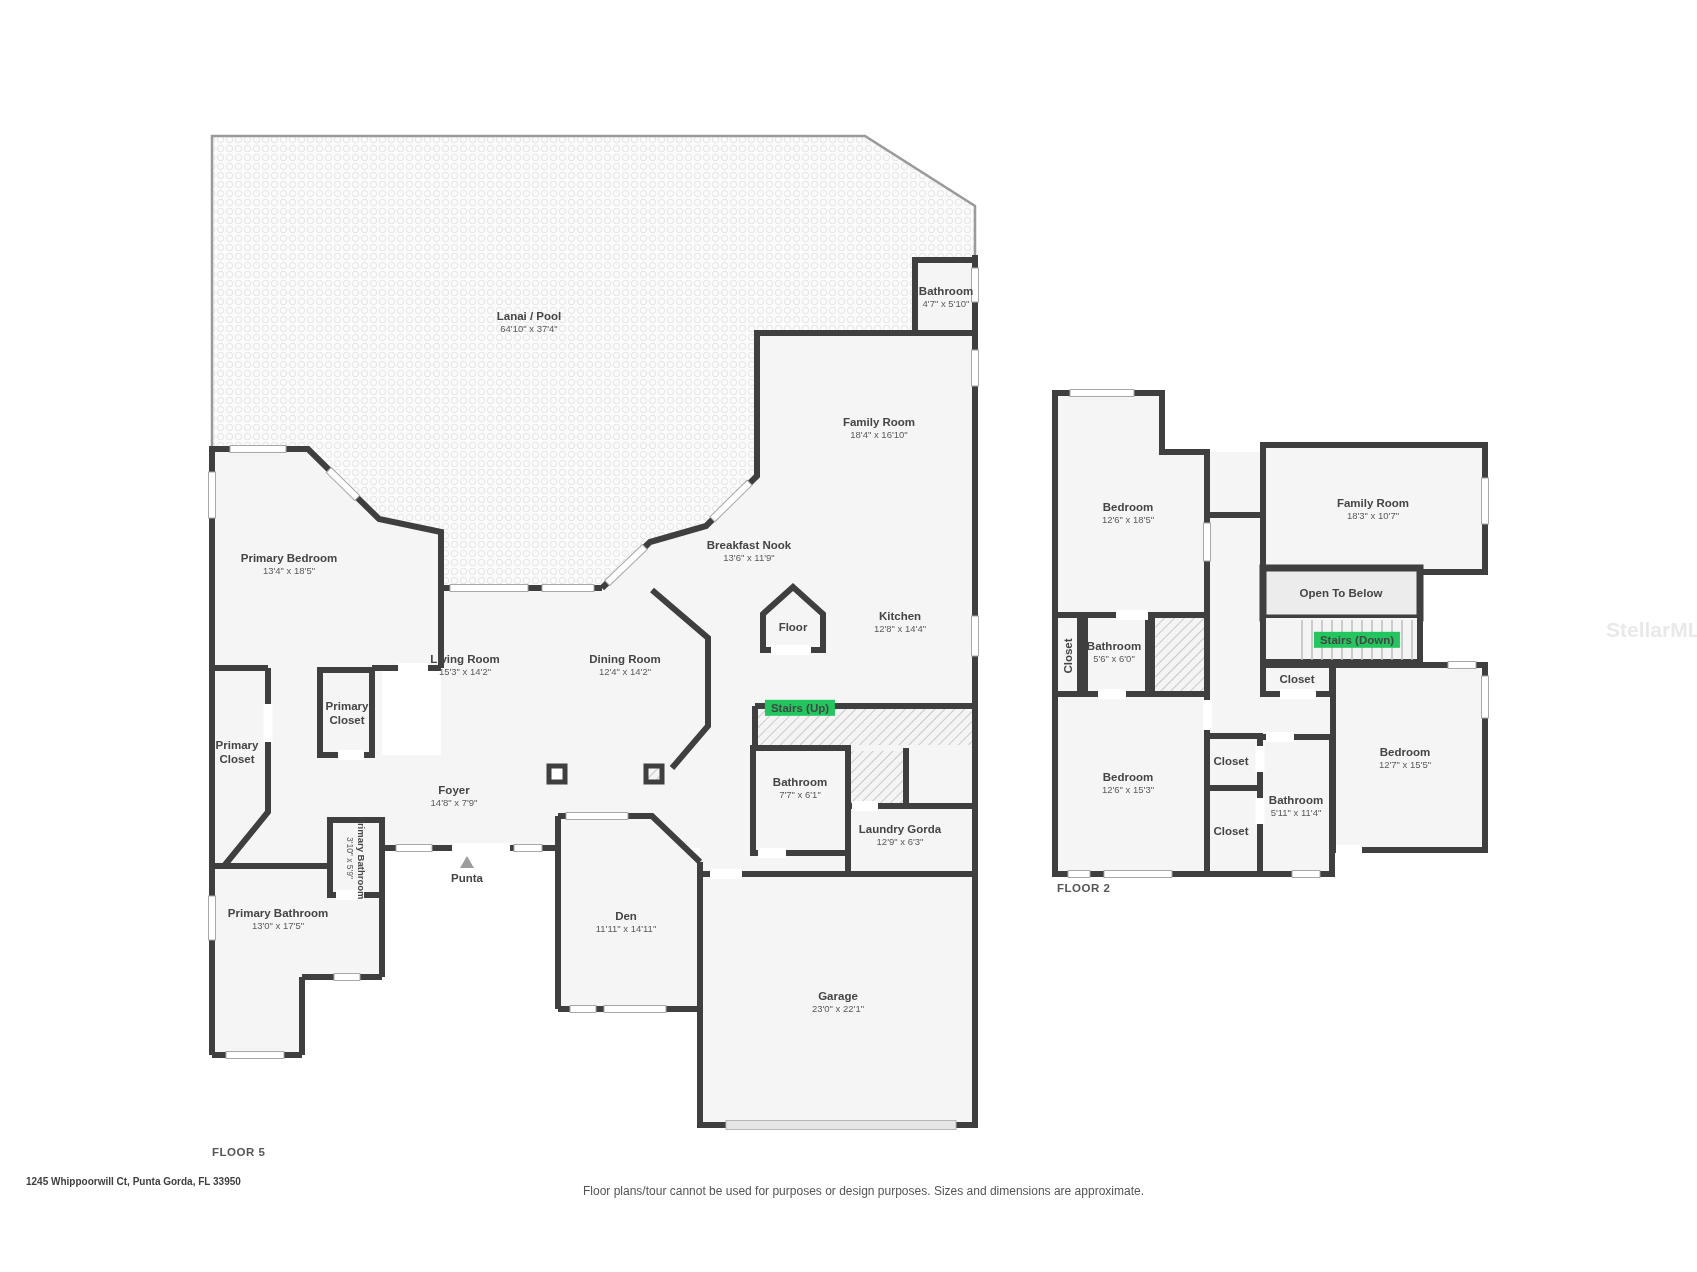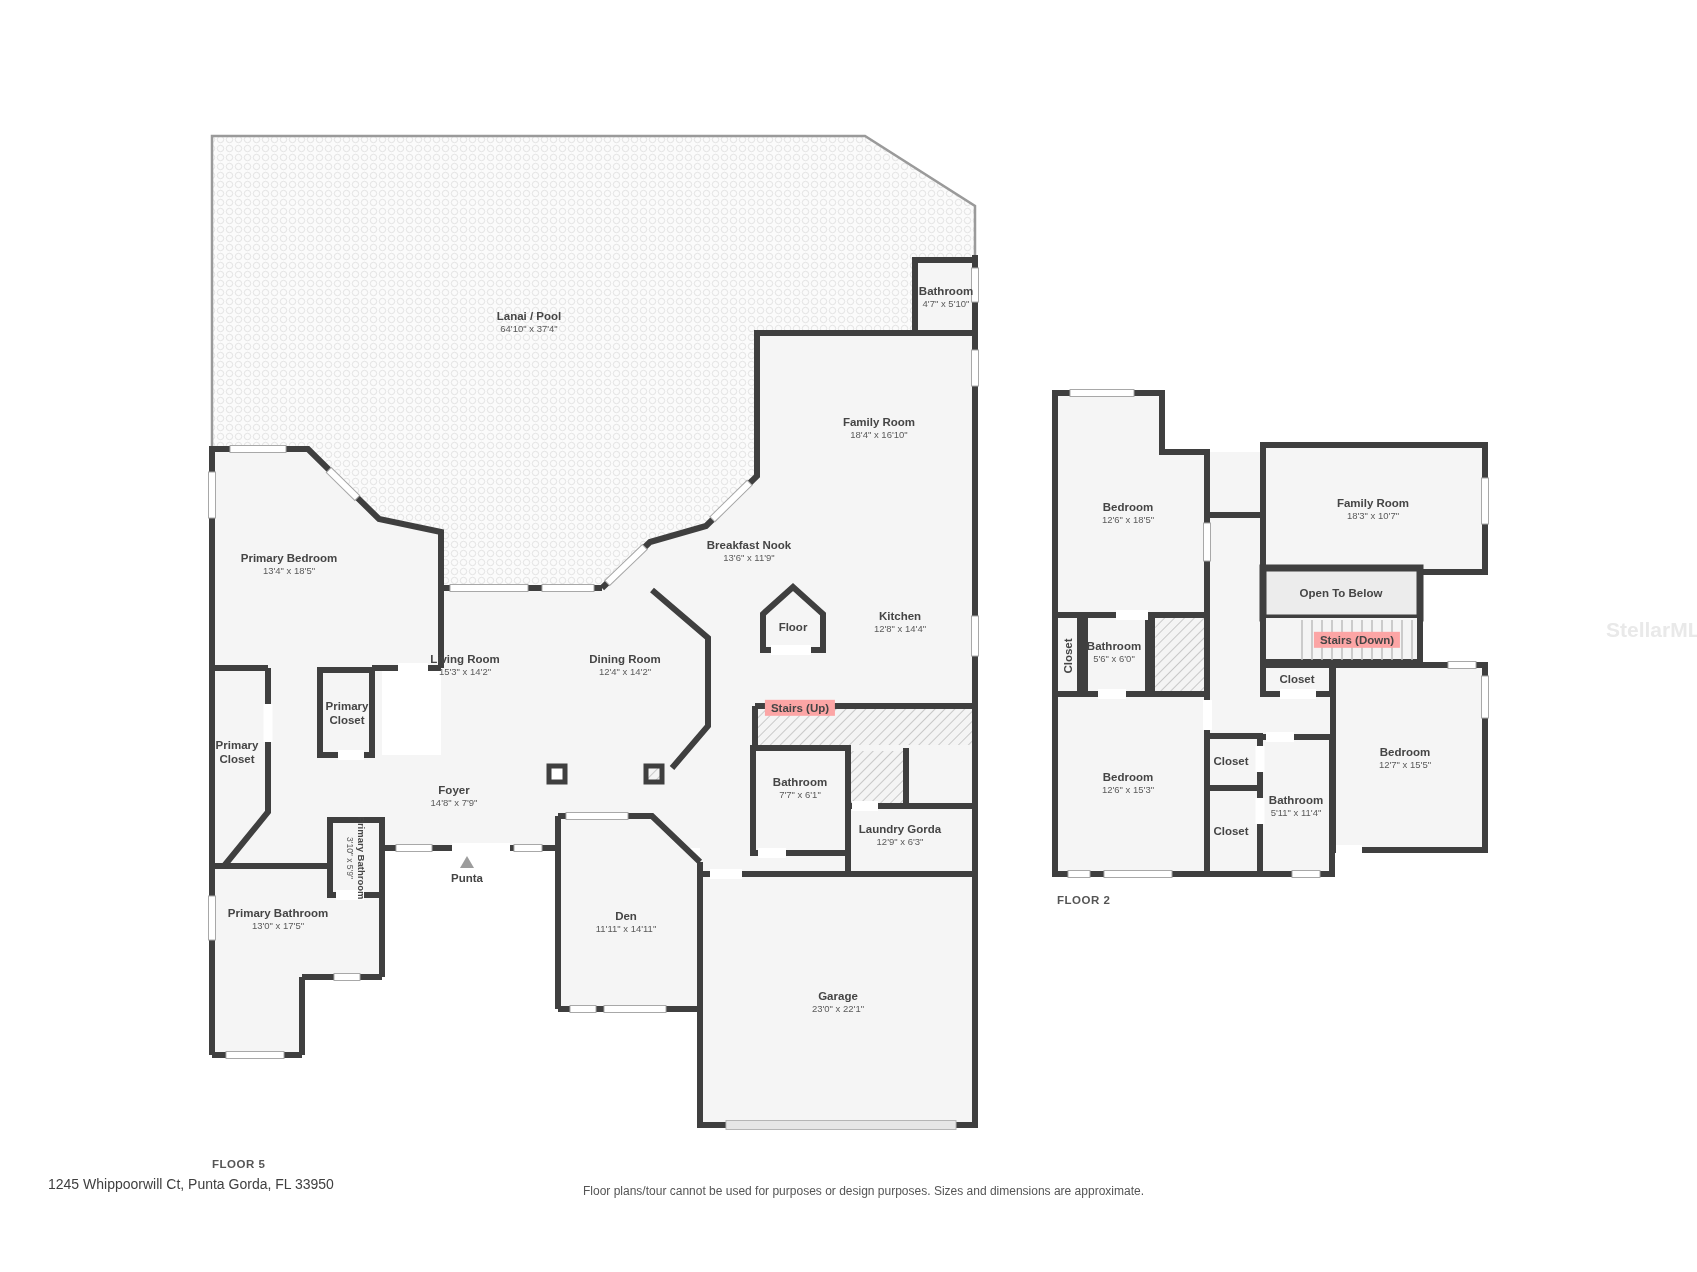--- a/index.html
+++ b/index.html
@@ -7,23 +7,23 @@
         font-family:"Liberation Sans",sans-serif;}
   svg{position:absolute;left:0;top:0;}
   .rl{position:absolute;transform:translate(-50%,-50%);text-align:center;white-space:nowrap;z-index:5;}
   .rl .nm{font-size:11.5px;font-weight:600;color:#454545;line-height:1.25;}
   .rl .dm{font-size:9.5px;font-weight:400;color:#5a5a5a;line-height:1.3;}
   .rl.wrap{white-space:normal;width:66px;}
   .rl.vert{transform:translate(-50%,-50%) rotate(-90deg);}
   .rl.vert90{transform:translate(-50%,-50%) rotate(90deg);}
   .rl.sm .nm{font-size:9.5px;}
   .rl.sm .dm{font-size:8.5px;}
-  .rl.bg{background:#fca5a5;padding:1px 6px;}
-  .floor-title{position:absolute;font-size:11.5px;font-weight:700;color:#555;letter-spacing:.5px;z-index:6;margin-top:12px;}
-  .address{position:absolute;left:48px;top:1176px;font-size:14px;font-weight:400;color:#3f3f3f;z-index:6;}
+  .rl.bg{background:#22c55e;padding:1px 6px;}
+  .floor-title{position:absolute;font-size:11.5px;font-weight:700;color:#555;letter-spacing:.5px;z-index:6;}
+  .address{position:absolute;left:26px;top:1176px;font-size:10px;font-weight:700;color:#3f3f3f;z-index:6;}
   .disclaimer{position:absolute;left:583px;top:1184px;font-size:12px;color:#555;z-index:6;}
   .watermark{position:absolute;left:1606px;top:618px;font-size:21px;font-weight:700;color:#e9e9e9;z-index:6;}
 </style>
 </head>
 <body>
 
 <div id="page">
 
 <svg width="1697" height="1272" viewBox="0 0 1697 1272">
   <defs>

